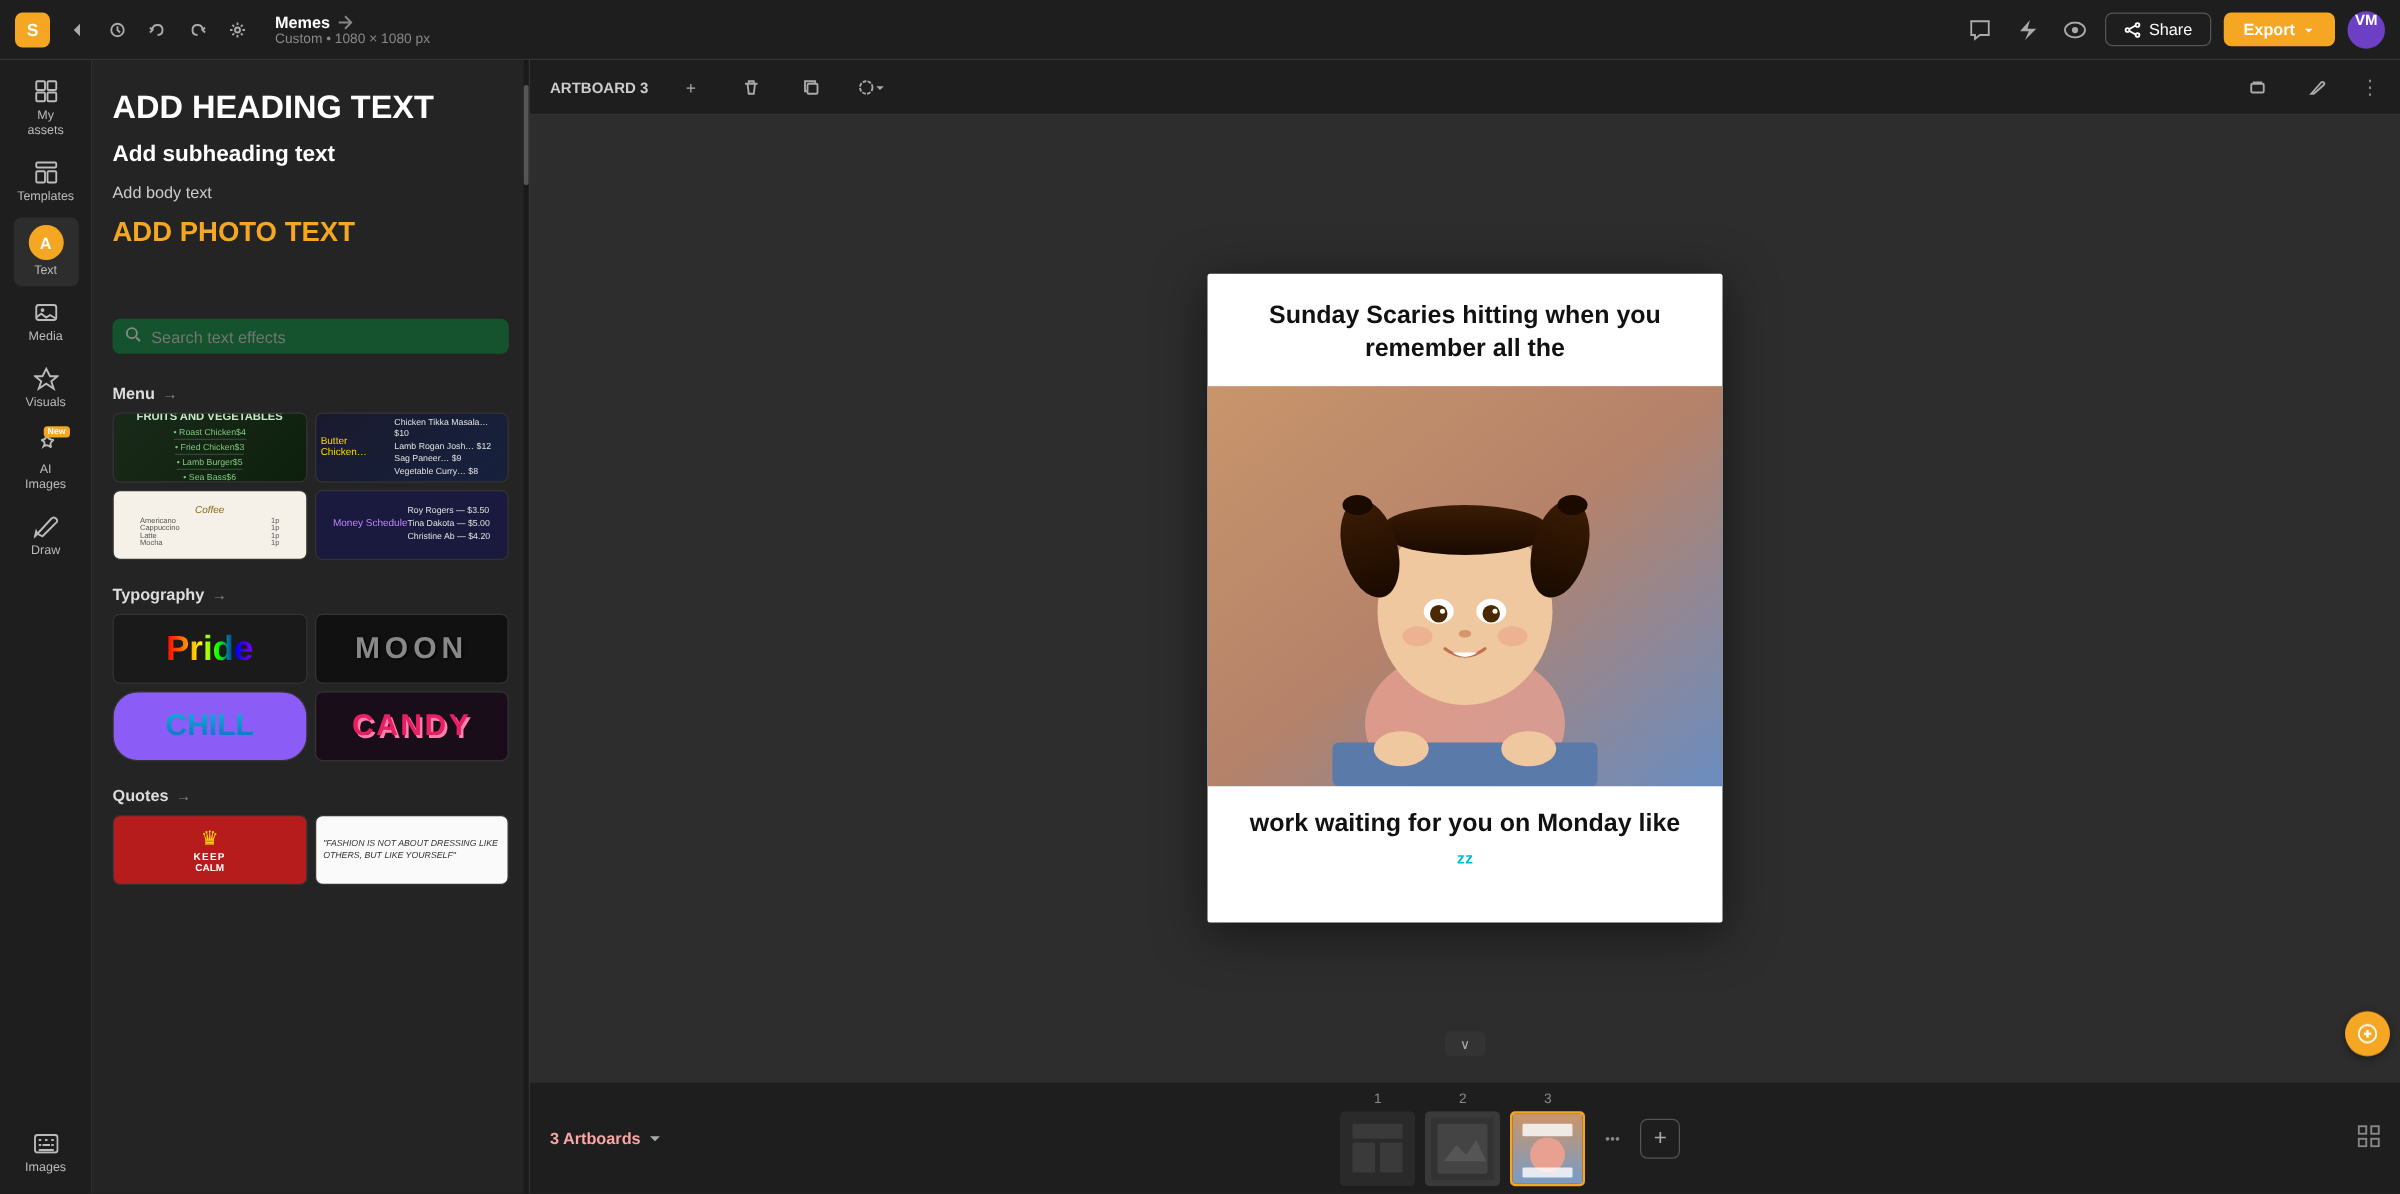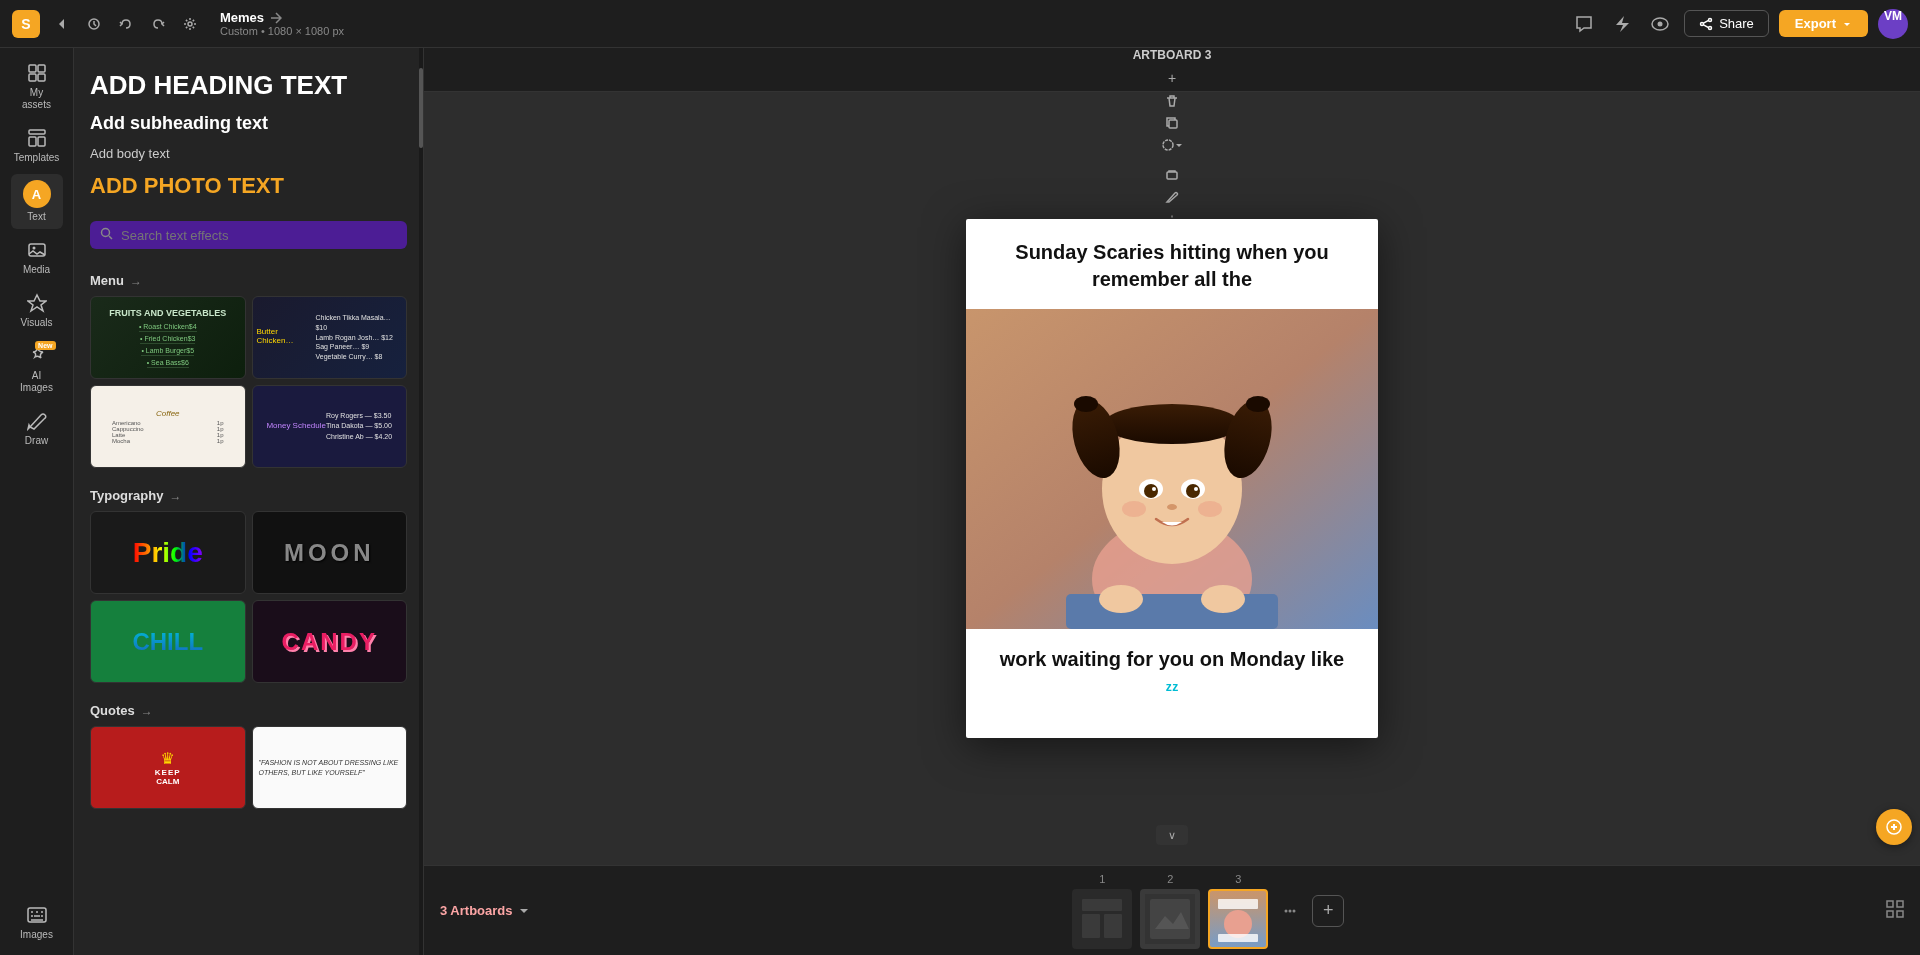--- a/index.html
+++ b/index.html
@@ -195,24 +195,25 @@
     }
 
     
     .search-container {
       padding: 8px 16px;
       flex-shrink: 0;
     }
     .search-box {
       display: flex;
       align-items: center;
-      background: #4c1d95;
+      background: #14532d;
       border-radius: 6px;
       padding: 6px 10px;
       gap: 8px;
+      margin-top: 34px;
     }
     .search-box input {
       background: transparent;
       border: none;
       outline: none;
       color: #ccc;
       font-size: 13px;
       flex: 1;
     }
     .search-icon-svg { color: #888; font-size: 13px; }
@@ -238,21 +239,21 @@
     .section-grid {
       display: grid;
       grid-template-columns: 1fr 1fr;
       gap: 6px;
       padding: 4px 8px 12px;
     }
     .section-card {
       background: #1e1e1e;
       border-radius: 6px;
       overflow: hidden;
-      height: 83px;
+      height: 56px;
       display: flex;
       align-items: center;
       justify-content: center;
       cursor: pointer;
       border: 1px solid #333;
     }
 
     
     .menu-card-1 {
       background: linear-gradient(135deg, #1a2a1a 0%, #0d1f0d 100%);
@@ -357,23 +358,22 @@
     }
 
     
     .artboard-toolbar {
       height: 44px;
       background: #1e1e1e;
       border-bottom: 1px solid #333;
       display: flex;
       align-items: center;
       padding: 0 16px;
-      gap: 8px;
+      gap: 20px;
       flex-shrink: 0;
-      flex-direction: column;
     }
     .artboard-name {
       font-size: 12px; font-weight: 600; color: #ccc;
     }
     .artboard-tool-btn {
       width: 28px; height: 28px;
       background: transparent;
       border: none; cursor: pointer;
       color: #aaa;
       display: flex; align-items: center; justify-content: center;
@@ -775,21 +775,21 @@
         <span>Typography</span>
         <span class="section-arrow">→</span>
       </div>
       <div class="section-grid">
         <div class="section-card" style="background:#1a1a1a;">
           <span class="typo-pride">Pride</span>
         </div>
         <div class="section-card" style="background:#111;">
           <span class="typo-moon">MOON</span>
         </div>
-        <div class="section-card" style="background:#15803d;">
+        <div class="section-card" style="background:#8b5cf6;border-radius:20px;">
           <span class="typo-chill">CHILL</span>
         </div>
         <div class="section-card" style="background:#1a0d1a;">
           <span class="typo-candy">CANDY</span>
         </div>
       </div>
 
       <div class="section-header">
         <span>Quotes</span>
         <span class="section-arrow">→</span>

